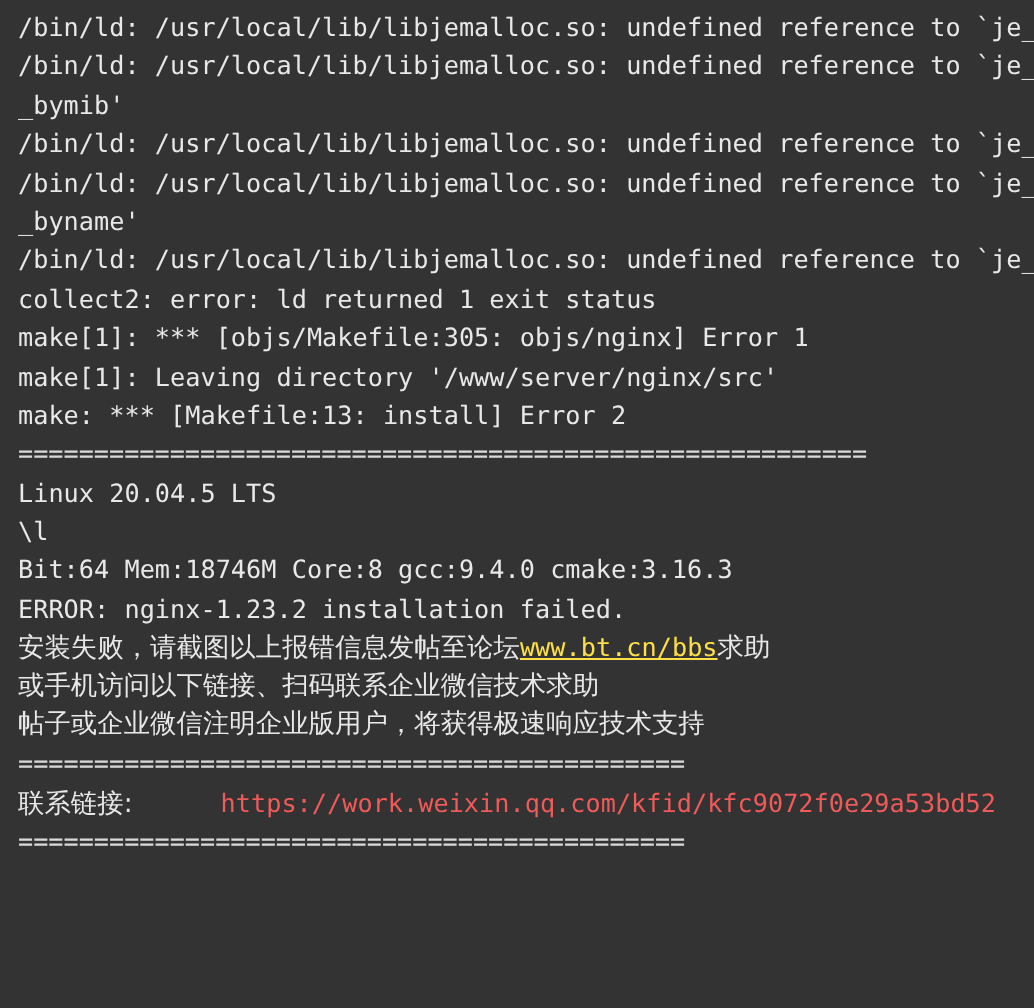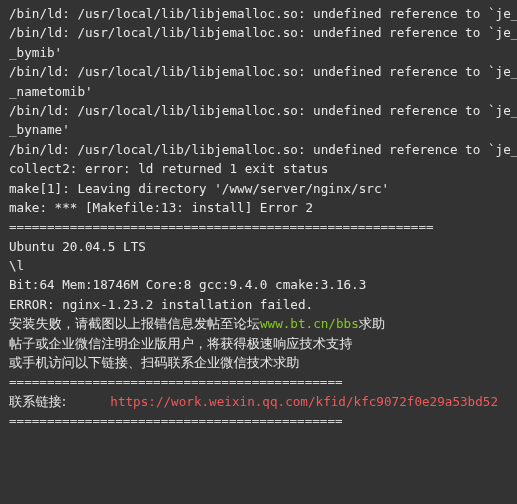--- a/index.html
+++ b/index.html
@@ -37,51 +37,51 @@
   .line.cjk .mono {
     font-family: "DejaVu Sans Mono", "Liberation Mono", monospace;
     font-size: 12.6px;
   }
   .sep {
     color: #d8d8d8;
     font-size: 12.6px;
     letter-spacing: 0;
   }
   .c-red     { color: #f05a5a; margin-left: 44px; }
-  .c-blue    { color: #84cc16; }
+  .c-blue    { color: #fde047; text-decoration: underline; }
 </style>
 </head>
 <body>
 
 <div id="terminal">
 
   <div class="line">/bin/ld: /usr/local/lib/libjemalloc.so: undefined reference to `je_ctl</div>
   <div class="line">/bin/ld: /usr/local/lib/libjemalloc.so: undefined reference to `je_ctl</div>
   <div class="line">_bymib'</div>
   <div class="line">/bin/ld: /usr/local/lib/libjemalloc.so: undefined reference to `je_ctl</div>
-  <div class="line">_nametomib'</div>
   <div class="line">/bin/ld: /usr/local/lib/libjemalloc.so: undefined reference to `je_ctl</div>
   <div class="line">_byname'</div>
   <div class="line">/bin/ld: /usr/local/lib/libjemalloc.so: undefined reference to `je_ctl</div>
 
   <div class="line">collect2: error: ld returned 1 exit status</div>
+  <div class="line">make[1]: *** [objs/Makefile:305: objs/nginx] Error 1</div>
   <div class="line">make[1]: Leaving directory '/www/server/nginx/src'</div>
   <div class="line">make: *** [Makefile:13: install] Error 2</div>
 
   <div class="line sep">========================================================</div>
 
-  <div class="line">Ubuntu 20.04.5 LTS</div>
+  <div class="line">Linux 20.04.5 LTS</div>
   <div class="line">\l</div>
   <div class="line">Bit:64 Mem:18746M Core:8 gcc:9.4.0 cmake:3.16.3</div>
   <div class="line">ERROR: nginx-1.23.2 installation failed.</div>
 
   <div class="line cjk"><span>安装失败，请截图以上报错信息发帖至论坛</span><span class="mono c-blue">www.bt.cn/bbs</span><span>求助</span></div>
 
+  <div class="line cjk">或手机访问以下链接、扫码联系企业微信技术求助</div>
   <div class="line cjk">帖子或企业微信注明企业版用户，将获得极速响应技术支持</div>
-  <div class="line cjk">或手机访问以下链接、扫码联系企业微信技术求助</div>
 
   <div class="line sep">============================================</div>
 
   <div class="line cjk"><span>联系链接:</span><span class="mono c-red">https://work.weixin.qq.com/kfid/kfc9072f0e29a53bd52</span></div>
 
   <div class="line sep">============================================</div>
 
 </div>
 
 </body></html>

